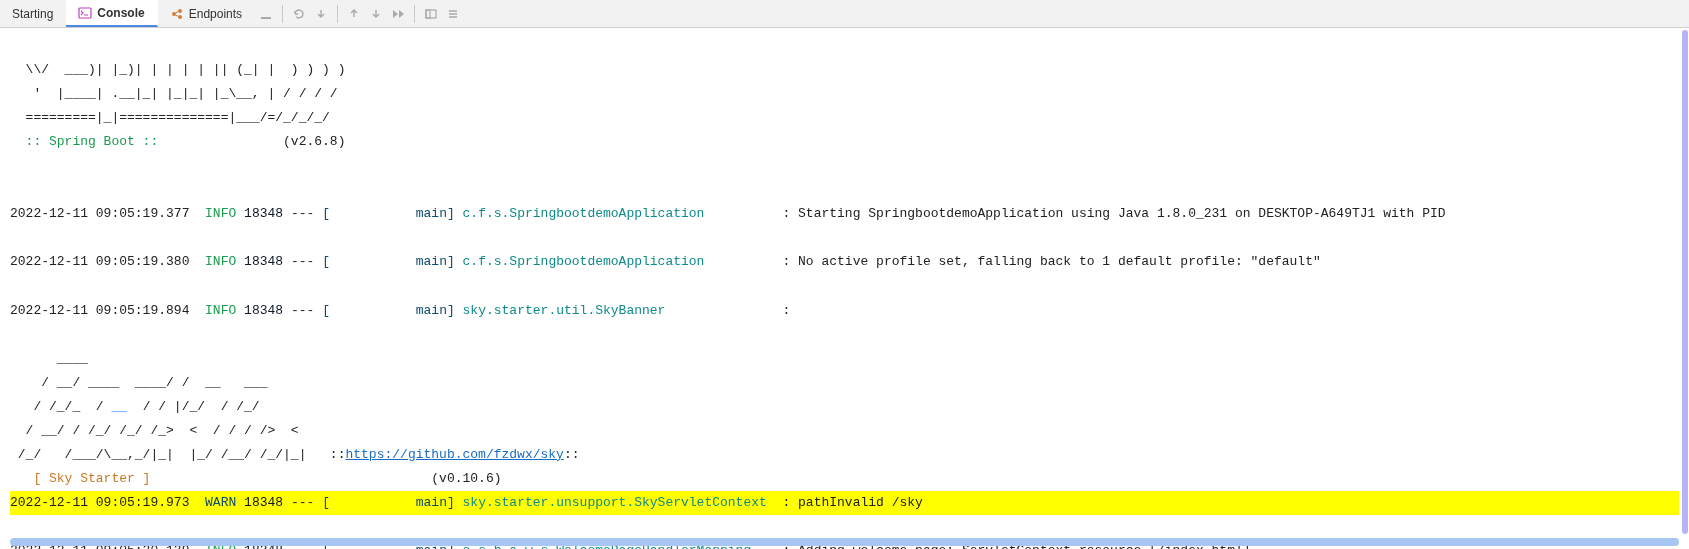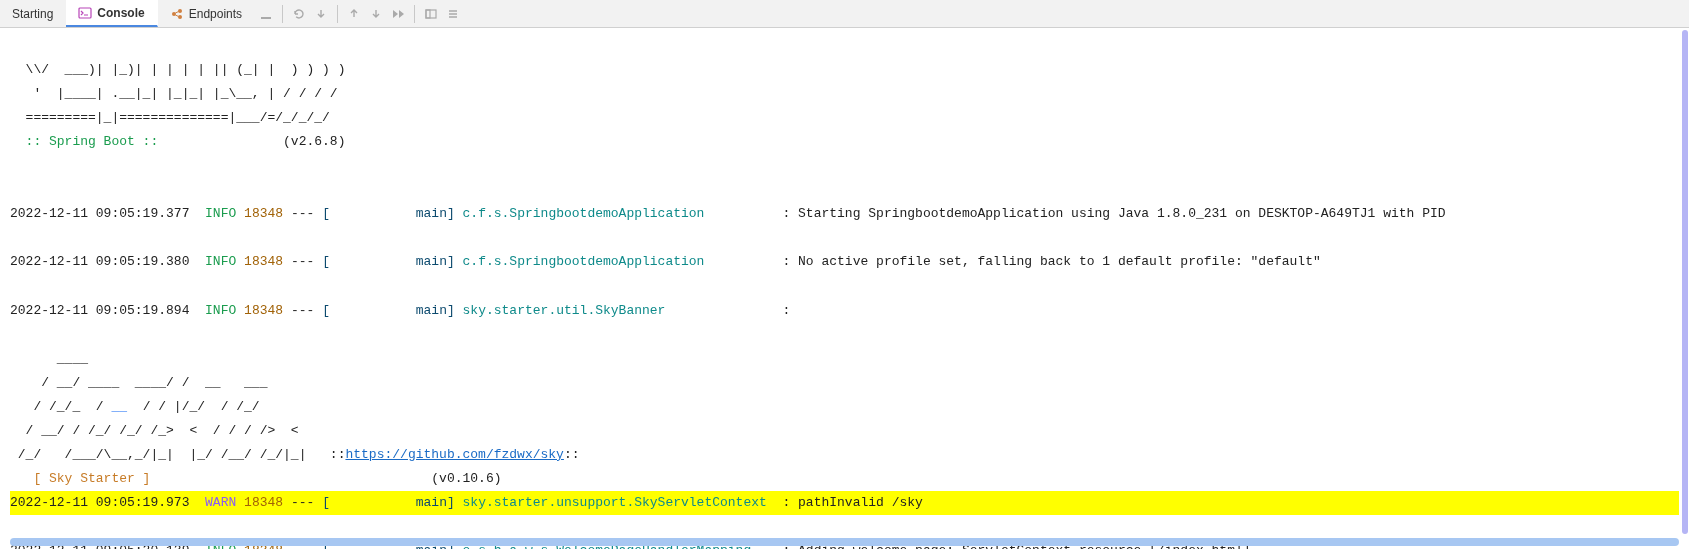--- a/index.html
+++ b/index.html
@@ -66,22 +66,22 @@
       color: #222;
       overflow: auto;
     }
     .banner { color: #222; }
     .spring-label { color: #1a9c4e; }
     .version { color: #222; }
     .log-row { display: block; }
     .log-row.warn-row { background: #ffff00; }
     .ts { color: #222; }
     .level-info { color: #1a9c4e; text-align: center; }
-    .level-warn { color: #8b5cf6; }
-    .pid { color: #a16207; margin-top: 44px; }
+    .level-warn { color: #0c4a6e; }
+    .pid { color: #0f172a; margin-top: 44px; }
     .dashes { color: #222; }
     .thread { color: #0c4a6e; }
     .logger { color: #0e8a8a; }
     .sep-colon { color: #222; }
     .msg { color: #222; font-family: Liberation Mono, monospace; }
     .sky-orange { color: #c77b26; }
     .link { color: #1a6bc6; text-decoration: underline; }
     .sky-banner-line .red { color: #3b82f6; }
     .scrollbar-bottom {
       position: fixed;

